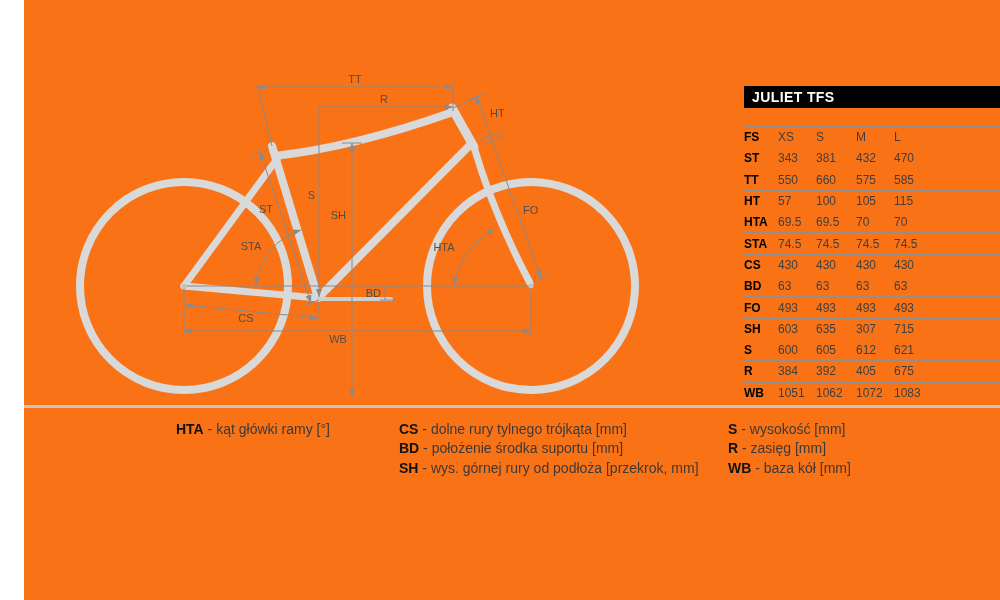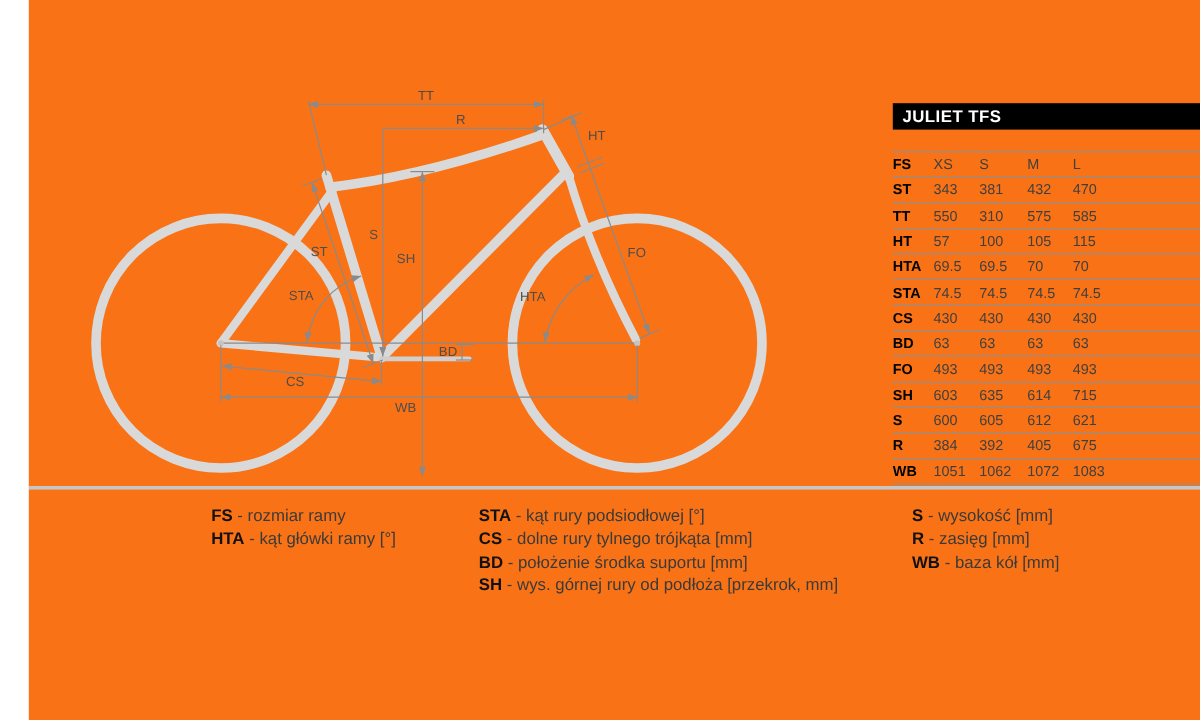--- a/index.html
+++ b/index.html
@@ -19,21 +19,21 @@
             font-weight:normal;vertical-align:middle;}
   table.geo th{font-weight:bold;color:#000;}
 
   
   .divider{position:absolute;left:0;top:405px;width:1000px;height:3px;background:#c6c6c6;}
 
   
   .legend-col{position:absolute;top:420px;font-size:14px;color:#3a3a3a;white-space:nowrap;}
   .legend-col .legend-item{line-height:19.4px;}
   .legend-col b{color:#111;}
-  .lc-0{left:152px;} .lc-1{left:375px;} .lc-2{left:736px;}
+  .lc-0{left:152px;} .lc-1{left:375px;} .lc-2{left:704px;}
 </style>
 </head>
 <body>
 
 <div class="page">
 
   <svg style="position:absolute;left:0;top:0" width="710" height="420" viewBox="0 0 710 420">
     <defs>
       <marker id="aE" markerUnits="userSpaceOnUse" markerWidth="9" markerHeight="7" refX="8" refY="3" orient="auto">
         <path d="M0,0L8,3L0,6Z" fill="#8a8a8a"></path>
@@ -135,21 +135,21 @@
         <tr>
           <th>ST</th>
           <td>343</td>
           <td>381</td>
           <td>432</td>
           <td>470</td>
         </tr>
         <tr>
           <th>TT</th>
           <td>550</td>
-          <td>310</td>
+          <td>660</td>
           <td>575</td>
           <td>585</td>
         </tr>
         <tr>
           <th>HT</th>
           <td>57</td>
           <td>100</td>
           <td>105</td>
           <td>115</td>
         </tr>
@@ -185,21 +185,21 @@
           <th>FO</th>
           <td>493</td>
           <td>493</td>
           <td>493</td>
           <td>493</td>
         </tr>
         <tr>
           <th>SH</th>
           <td>603</td>
           <td>635</td>
-          <td>614</td>
+          <td>307</td>
           <td>715</td>
         </tr>
         <tr>
           <th>S</th>
           <td>600</td>
           <td>605</td>
           <td>612</td>
           <td>621</td>
         </tr>
         <tr>
@@ -215,25 +215,23 @@
           <td>1062</td>
           <td>1072</td>
           <td>1083</td>
         </tr>
       </tbody>
   </table>
 
   <div class="divider"></div>
 
   <div class="legend-col lc-0">
-      <div class="legend-item"><b>FS</b> - rozmiar ramy</div>
       <div class="legend-item"><b>HTA</b> - kąt główki ramy [°]</div>
     </div>
   <div class="legend-col lc-1">
-      <div class="legend-item"><b>STA</b> - kąt rury podsiodłowej [°]</div>
       <div class="legend-item"><b>CS</b> - dolne rury tylnego trójkąta [mm]</div>
       <div class="legend-item"><b>BD</b> - położenie środka suportu [mm]</div>
       <div class="legend-item"><b>SH</b> - wys. górnej rury od podłoża [przekrok, mm]</div>
     </div>
   <div class="legend-col lc-2">
       <div class="legend-item"><b>S</b> - wysokość [mm]</div>
       <div class="legend-item"><b>R</b> - zasięg [mm]</div>
       <div class="legend-item"><b>WB</b> - baza kół [mm]</div>
     </div>
 

